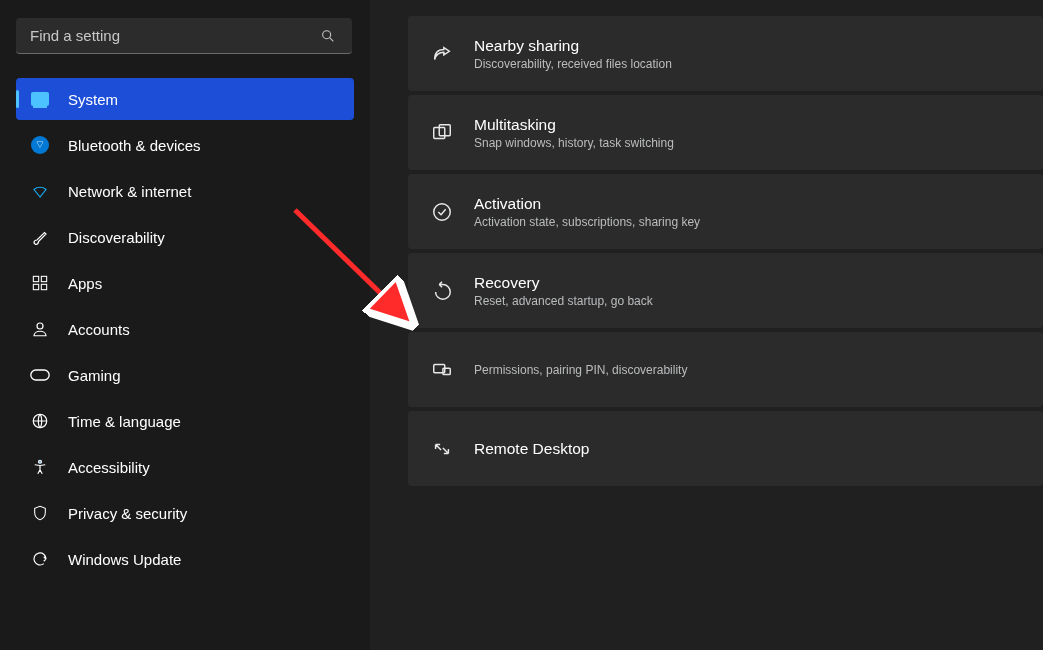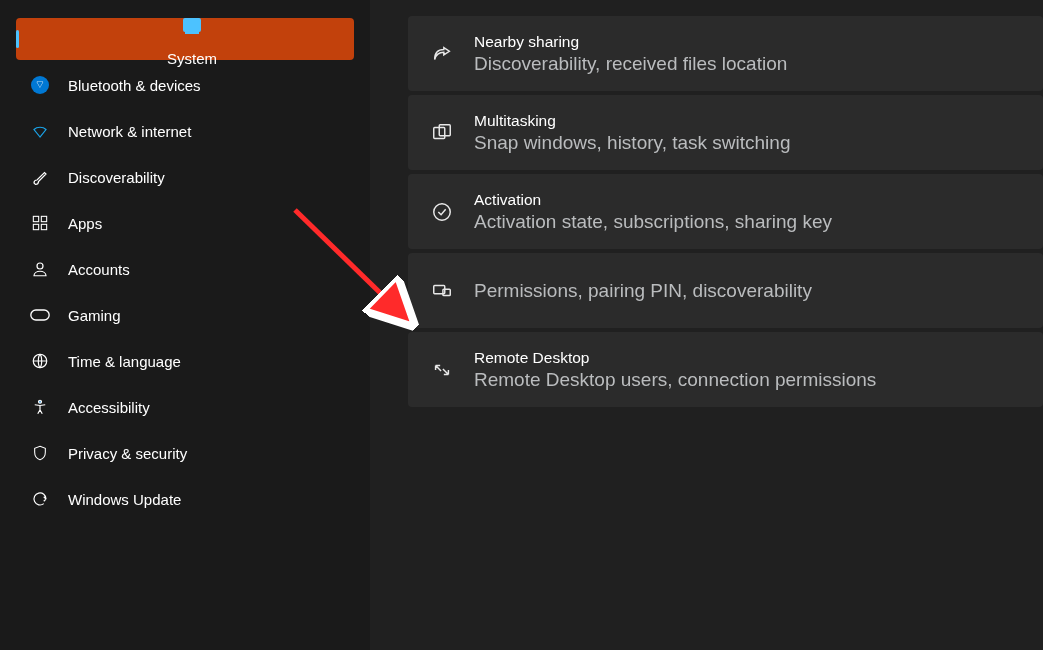--- a/index.html
+++ b/index.html
@@ -43,21 +43,21 @@
       align-items: center;
       height: 42px;
       border-radius: 4px;
       padding-left: 14px;
       gap: 18px;
       font-size: 15px;
       color: #fff;
       cursor: pointer;
       position: relative;
     }
-    .nav-item.active { background: #c2410c; flex-direction: column; }
+    .nav-item.active { background: #1d4ed8; }
     .nav-item.active::before {
       content: "";
       position: absolute;
       left: 0;
       top: 12px;
       bottom: 12px;
       width: 3px;
       background: #4cc2ff;
       border-radius: 2px;
     }
@@ -93,38 +93,47 @@
     .card-icon {
       width: 24px;
       height: 24px;
       display: inline-flex;
       align-items: center;
       justify-content: center;
       color: #e8e8e8;
     }
     .card-texts { display: flex; flex-direction: column; gap: 2px; }
     .card-title { font-size: 15.5px; font-weight: 400; color: #fff; }
-    .card-sub { font-size: 19px; color: #babcbe; }
+    .card-sub { font-size: 12px; color: #babcbe; }
     
     .arrow {
       position: absolute;
       left: 290px;
       top: 205px;
       pointer-events: none;
       z-index: 50;
     }
     
     .i-monitor { width: 18px; height: 14px; border: 2px solid #4cc2ff; border-radius: 2px; background: #4cc2ff; display: inline-block; box-shadow: 0 4px 0 -2px #4cc2ff; }
     .i-bt { background: #0078d4; border-radius: 50%; width:18px; height:18px; display:inline-flex; align-items:center; justify-content:center; font-size:11px; }
     svg { fill: none; stroke: currentColor; stroke-width: 1.6; }
   </style>
 </head>
 <body>
 
 <div class="sidebar">
+  <div class="search-box">
+    <span class="search-text">Find a setting</span>
+    <span class="nav-icon">
+      <svg width="16" height="16" viewBox="0 0 24 24">
+          <circle cx="10" cy="10" r="6"></circle>
+          <line x1="20" y1="20" x2="14.5" y2="14.5"></line>
+        </svg>
+    </span>
+  </div>
 
   <div class="nav-list">
 
     <div class="nav-item active">
       <span class="nav-icon">
           <span class="i-monitor"></span>
         </span>
       <span>System</span>
     </div>
 
@@ -259,20 +268,31 @@
           <path d="M8 12l3 3 5-6"></path>
         </svg>
     </span>
     <div class="card-texts">
       <span class="card-title">Activation</span>
       <span class="card-sub">Activation state, subscriptions, sharing key</span>
     </div>
   </div>
 
 
+  <div class="card">
+    <span class="card-icon">
+      <svg width="22" height="22" viewBox="0 0 24 24">
+          <path d="M5 13a8 8 0 108-8H9m0 0l3-3M9 5l3 3"></path>
+        </svg>
+    </span>
+    <div class="card-texts">
+      <span class="card-title">Recovery</span>
+      <span class="card-sub">Reset, advanced startup, go back</span>
+    </div>
+  </div>
 
   <div class="card">
     <span class="card-icon">
       <svg width="22" height="22" viewBox="0 0 24 24">
           <rect x="3" y="6" width="12" height="9" rx="1"></rect>
           <rect x="13" y="10" width="8" height="7" rx="1"></rect>
         </svg>
     </span>
     <div class="card-texts">
       <span class="card-sub">Permissions, pairing PIN, discoverability</span>
@@ -280,21 +300,20 @@
   </div>
 
   <div class="card">
     <span class="card-icon">
       <svg width="22" height="22" viewBox="0 0 24 24">
           <path d="M5 7l6 6M5 7v5M5 7h5M19 17l-6-6M19 17v-5M19 17h-5"></path>
         </svg>
     </span>
     <div class="card-texts">
       <span class="card-title">Remote Desktop</span>
-      <span class="card-sub">Remote Desktop users, connection permissions</span>
     </div>
   </div>
 
 </div>
 
 <svg class="arrow" width="140" height="140">
   <defs>
     <marker id="ah" markerWidth="10" markerHeight="10" refX="7" refY="5" orient="auto">
       <path d="M0,0 L10,5 L0,10 z" fill="#ff2a2a"></path>
     </marker>

